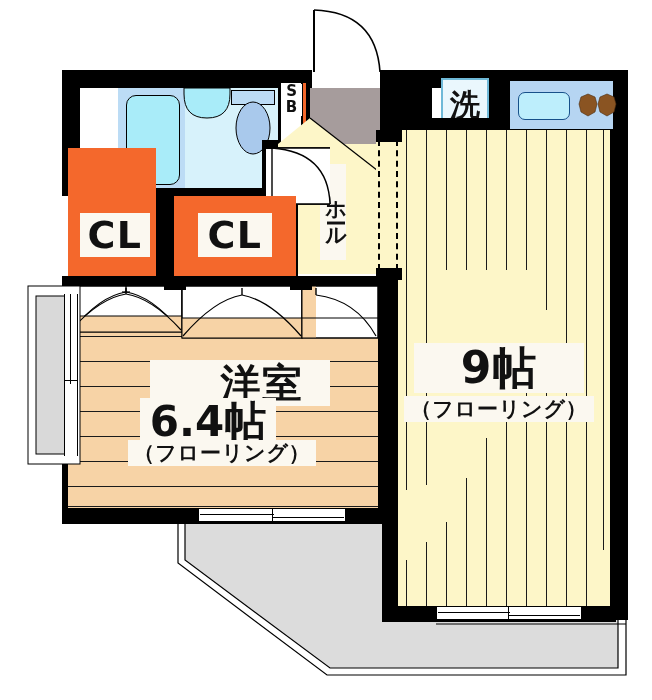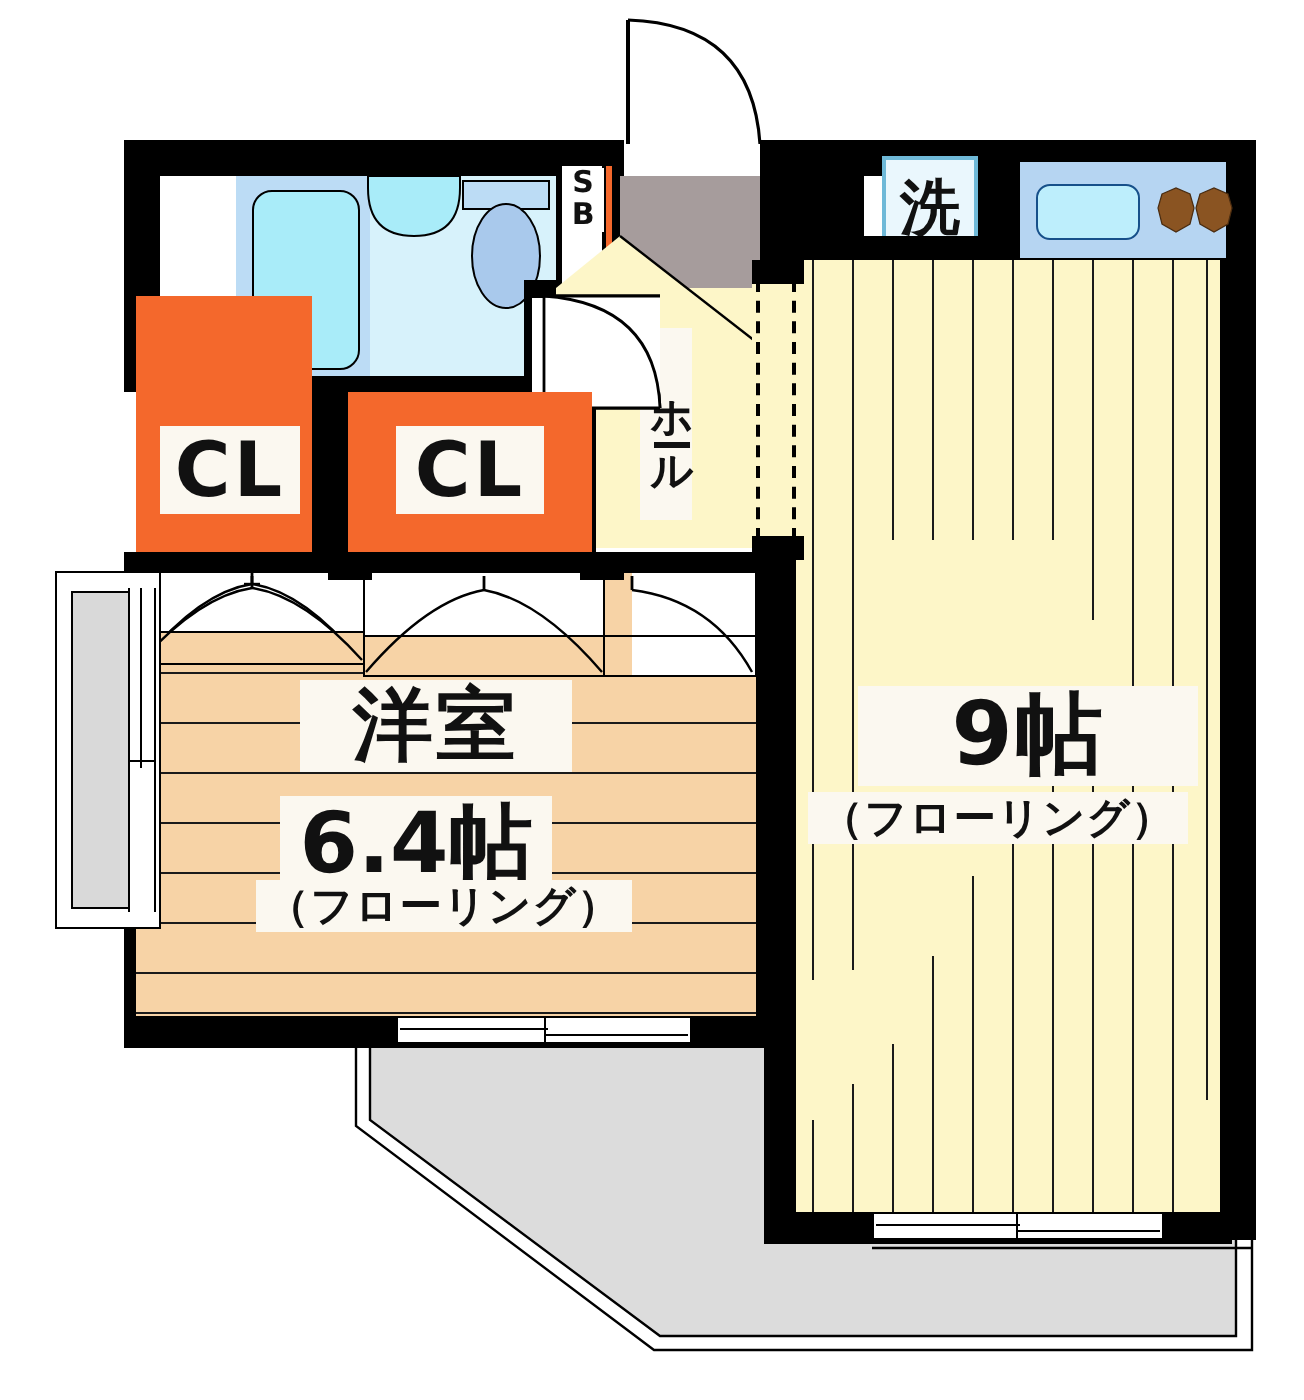--- a/index.html
+++ b/index.html
@@ -210,21 +210,21 @@
   <svg class="abs" style="left:302px;top:286px;width:76px;height:52px;">
     <path d="M14,2 L14,9" stroke="#000" stroke-width="1.4" fill="none"></path>
     <path d="M14,9 Q54,14 74,50" stroke="#000" stroke-width="1.2" fill="none"></path>
     <path d="M0,32 L76,32" stroke="#000" stroke-width="1" fill="none"></path>
     <rect x="0" y="0" width="76" height="52" fill="none" stroke="#000" stroke-width="1"></rect>
   </svg>
 
   <div class="abs wall" style="left:164px;top:276px;width:22px;height:14px;"></div>
   <div class="abs wall" style="left:290px;top:276px;width:22px;height:14px;"></div>
 
-  <div class="lbl lbl-yoshitsu" style="left:150px;top:340px;width:136px;height:46px;line-height:46px;">洋室</div>
+  <div class="lbl lbl-yoshitsu" style="left:150px;top:360px;width:136px;height:46px;line-height:46px;padding-left:44px;">洋室</div>
   <div class="lbl lbl-yoshitsu2" style="left:140px;top:398px;width:136px;height:48px;line-height:48px;">6.4帖</div>
   <div class="lbl lbl-floor" style="left:128px;top:440px;width:188px;height:26px;line-height:26px;">（フローリング）</div>
 
   <div class="abs wall" style="left:378px;top:276px;width:20px;height:240px;"></div>
 
   <div class="abs wall" style="left:62px;top:508px;width:336px;height:16px;"></div>
 
   <div class="abs" style="left:198px;top:508px;width:148px;height:14px;background:#ffffff;border:1px solid #000;box-sizing:border-box;"></div>
   <div class="abs lineh" style="left:200px;top:514px;width:74px;"></div>
   <div class="abs lineh" style="left:272px;top:517px;width:72px;"></div>
@@ -275,21 +275,21 @@
     <div class="ldkline" style="left:48px;top:392px;height:90px;"></div>
     <div class="ldkline" style="left:68px;top:348px;height:134px;"></div>
     <div class="ldkline" style="left:88px;top:308px;height:174px;"></div>
     <div class="ldkline" style="left:108px;top:270px;height:212px;"></div>
     <div class="ldkline" style="left:128px;top:240px;height:242px;"></div>
     <div class="ldkline" style="left:148px;top:220px;height:262px;"></div>
     <div class="ldkline" style="left:168px;top:200px;height:282px;"></div>
     <div class="ldkline" style="left:188px;top:180px;height:302px;"></div>
   </div>
 
-  <div class="lbl lbl-ldk2" style="left:414px;top:343px;width:170px;height:50px;line-height:50px;margin-left:15px;">9帖</div>
+  <div class="lbl lbl-ldk2" style="left:414px;top:343px;width:170px;height:50px;line-height:50px;">9帖</div>
   <div class="lbl lbl-floor" style="left:404px;top:396px;width:190px;height:26px;line-height:26px;">（フローリング）</div>
 
   <div class="abs" style="left:378px;top:140px;width:20px;height:130px;background:#fdf6c8;
               border-left:2px dashed #000;border-right:2px dashed #000;box-sizing:border-box;"></div>
   <div class="abs wall" style="left:376px;top:130px;width:26px;height:12px;"></div>
   <div class="abs wall" style="left:376px;top:268px;width:26px;height:12px;"></div>
 
   <div class="abs wall" style="left:398px;top:606px;width:218px;height:16px;"></div>
   <div class="abs" style="left:436px;top:606px;width:146px;height:14px;background:#ffffff;border:1px solid #000;box-sizing:border-box;"></div>
   <div class="abs lineh" style="left:438px;top:612px;width:72px;"></div>

